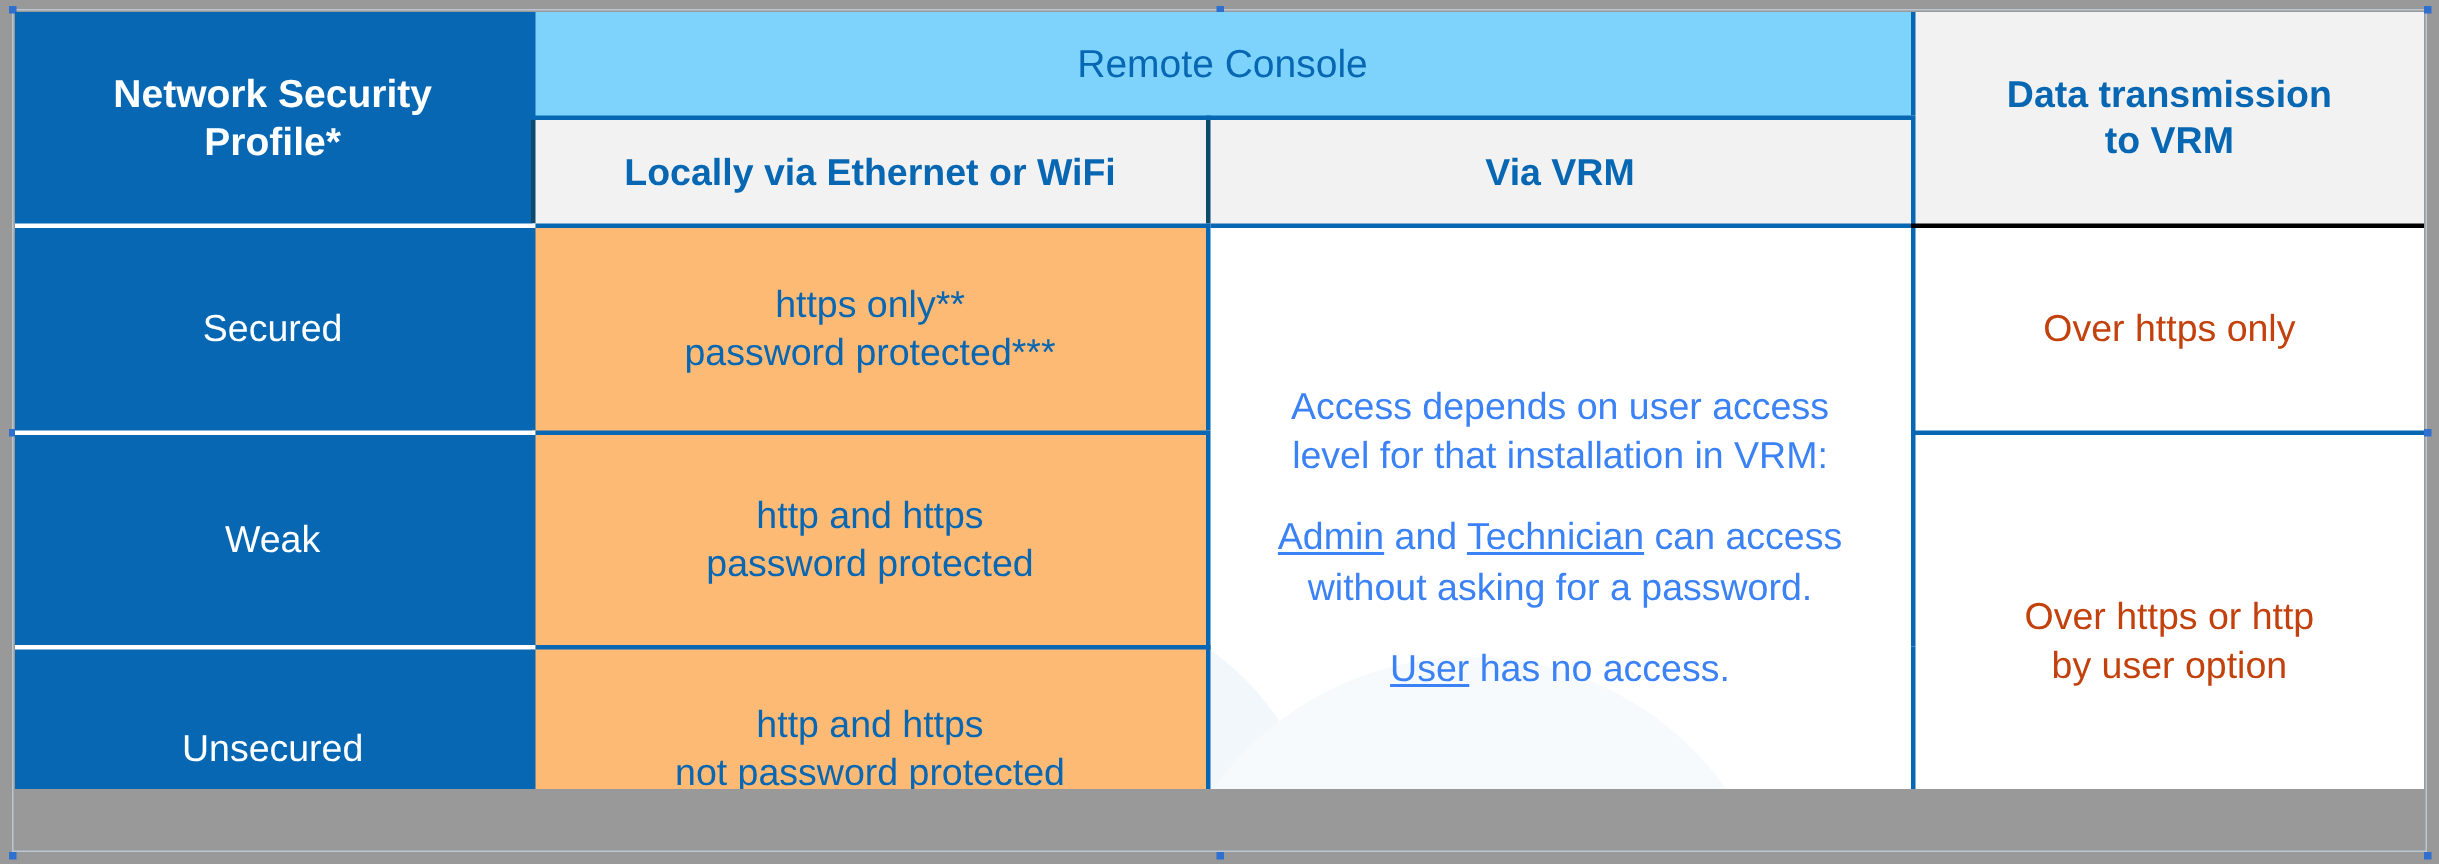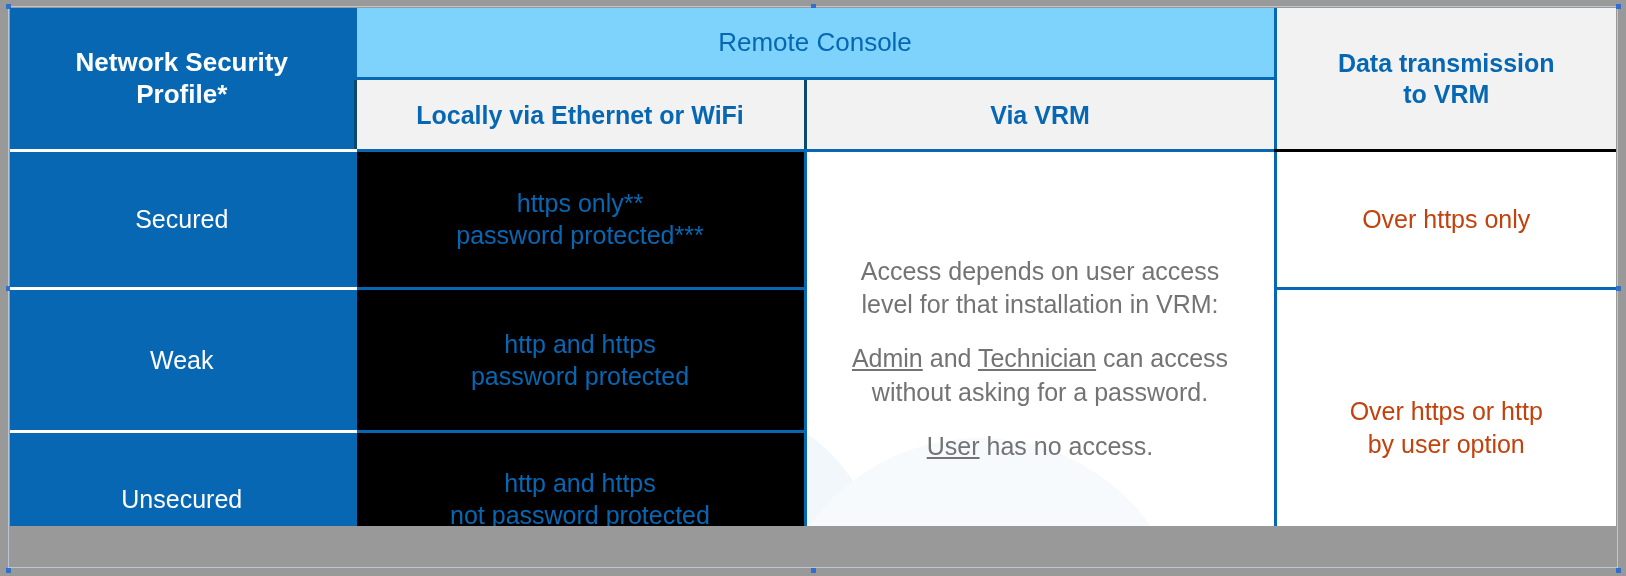--- a/index.html
+++ b/index.html
@@ -121,31 +121,31 @@
     color: #0767b3;
     font-weight: bold;
     font-size: 25px;
     line-height: 1.22;
     border-left: 3px solid #0767b3;
     border-bottom: 3px solid #000000;
   }
 
   
   .c-body {
-    background: #000000;
+    background: #fdba74;
     color: #0767b3;
     font-size: 25px;
     line-height: 1.28;
     border-left: 3px solid #0767b3;
     border-bottom: 3px solid #0767b3;
   }
   .c-body.no-bottom { border-bottom: none; }
   .c-vrm {
     background: transparent;
-    color: #737373;
+    color: #3b82f6;
     font-size: 25px;
     line-height: 1.33;
     border-left: 3px solid #0767b3;
     border-bottom: none;
   }
   .c-right {
     background: transparent;
     color: #c2410c;
     font-size: 25px;
     line-height: 1.3;

